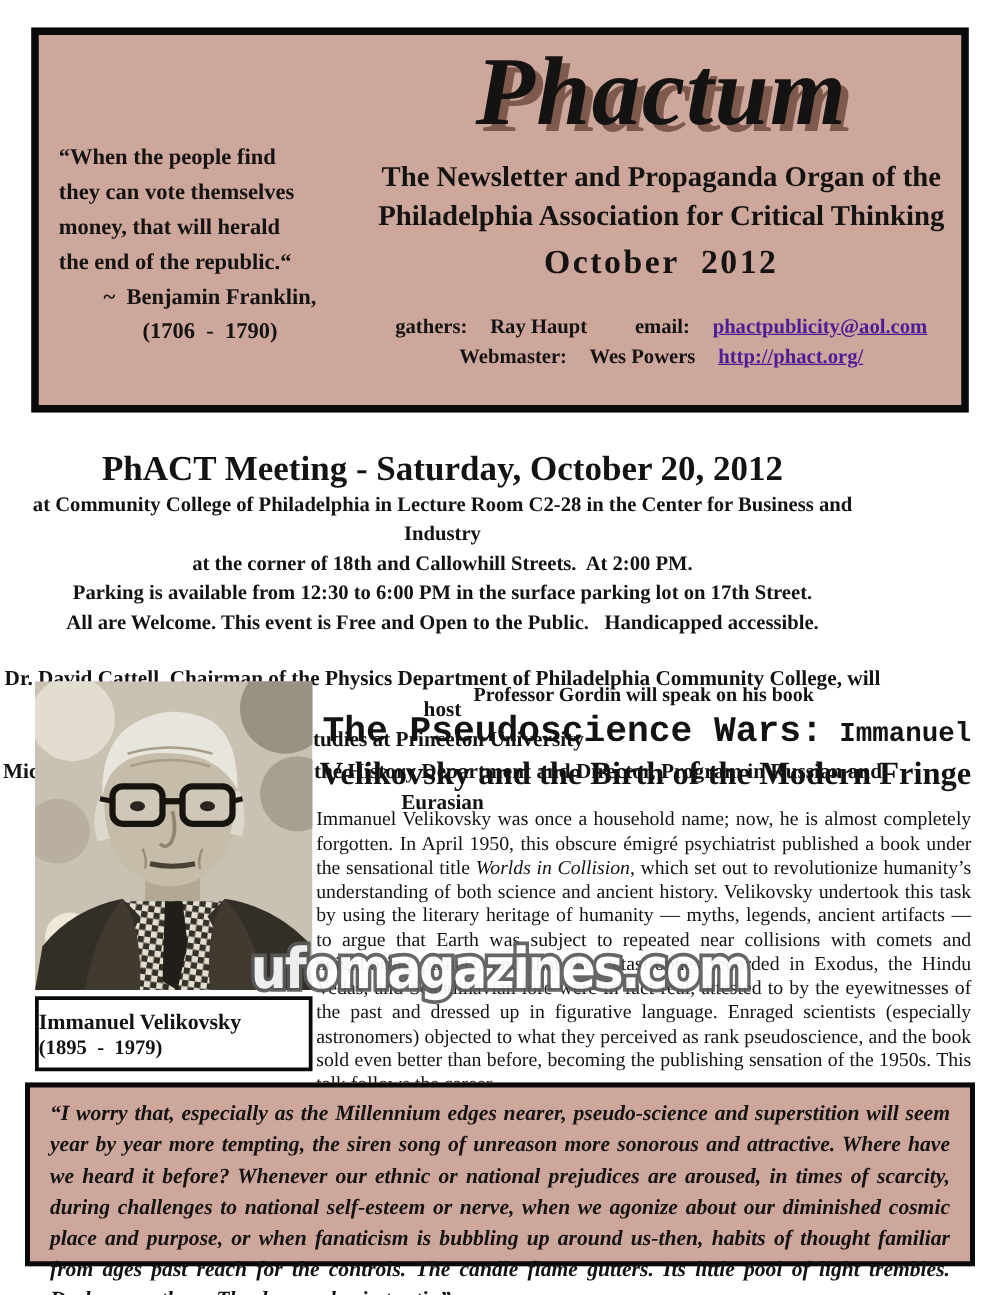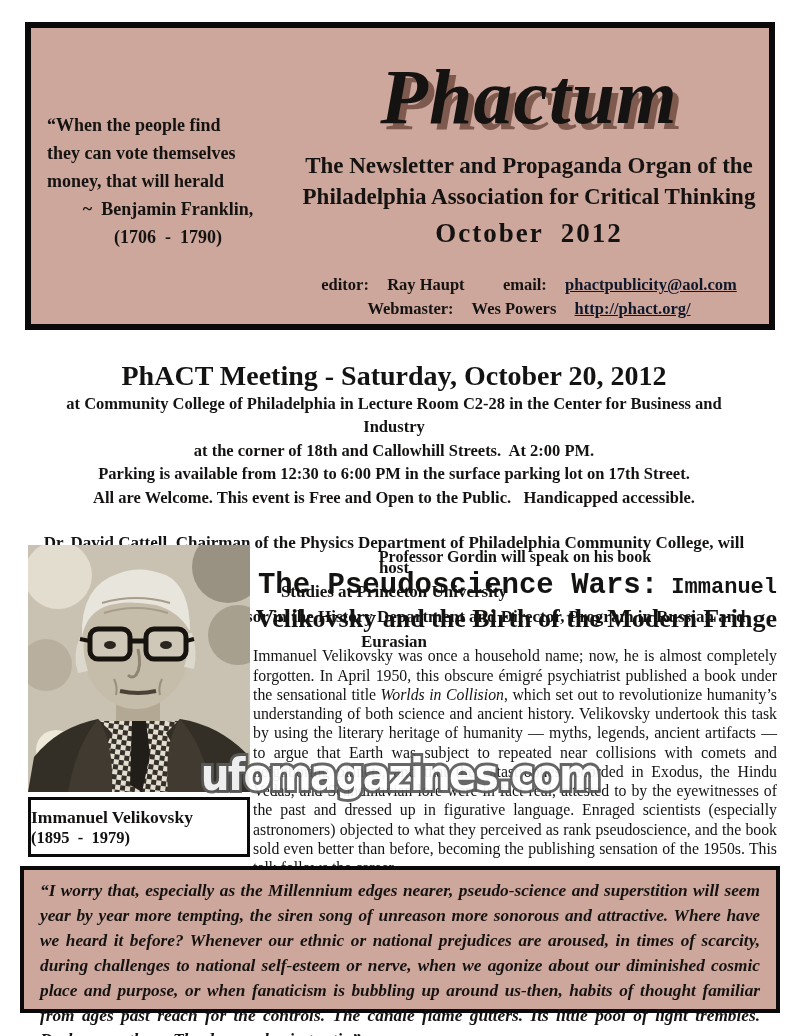--- a/index.html
+++ b/index.html
@@ -7,33 +7,33 @@
         font-family:"Liberation Serif", serif;color:#151311;}
 
   
   .masthead{position:absolute;left:25px;top:22px;width:750px;height:308px;
             background:#cda69c;border:6px solid #0a0a0a;box-sizing:border-box;
             display:flex;}
   .franklin{width:258px;padding:84px 0 0 16px;box-sizing:border-box;
             font-weight:bold;font-size:18px;line-height:1.55;}
   .franklin .q-line{text-align:left;white-space:pre-wrap;}
   .franklin .q-center{text-align:center;white-space:pre-wrap;}
-  .mast-right{flex:1;text-align:center;padding-top:30px;}
+  .mast-right{flex:1;text-align:center;padding-top:6px;}
   .mast-title{font-size:78px;font-weight:bold;font-style:italic;line-height:1.0;
               letter-spacing:1px;
               text-shadow:6px 6px 0 #7e5a4e;}
   .mast-sub{margin-top:14px;font-weight:bold;font-size:23px;line-height:1.35;}
   .mast-issue{margin-top:6px;font-weight:bold;font-size:27px;letter-spacing:2px;white-space:pre-wrap;}
   .mast-creds{margin-top:24px;font-weight:bold;font-size:16.5px;line-height:1.45;}
   .mast-creds .gap-s{display:inline-block;width:10px;}
   .mast-creds .gap-l{display:inline-block;width:30px;}
-  .ulink{text-decoration:underline;color:#0f172a;cursor:pointer;}
+  .ulink{text-decoration:underline;color:#4c1d95;cursor:pointer;}
 
   
-  .meeting{position:absolute;left:0;top:360px;width:708px;text-align:center;padding-left:40px;}
+  .meeting{position:absolute;left:0;top:360px;width:708px;text-align:center;}
   .meeting-title{font-size:28px;font-weight:bold;}
   .meeting-detail{font-weight:bold;font-size:16.5px;line-height:1.42;white-space:pre-wrap;}
   .host{margin-top:22px;font-weight:bold;font-size:17px;line-height:1.45;text-align:center;}
 
   
   .photo-col{position:absolute;left:28px;top:545px;width:222px;}
   .photo{width:222px;height:247px;display:block;}
   .caption-box{margin-top:5px;border:3px solid #0a0a0a;background:#ffffff;
                text-align:left;padding:7px 0 6px 0;}
   .caption-name{font-weight:bold;font-size:17.5px;}
@@ -64,33 +64,34 @@
 </head>
 <body>
 
 <div class="page">
 
   <div class="masthead">
     <div class="franklin">
       <div class="q-line">“When the people find</div>
       <div class="q-line">they can vote themselves</div>
       <div class="q-line">money, that will herald</div>
+      <div class="q-line">the end of the republic.“</div>
       <div class="q-center">~  Benjamin Franklin,</div>
       <div class="q-center">(1706  -  1790)</div>
     </div>
     <div class="mast-right">
       <div class="mast-title">Phactum</div>
       <div class="mast-sub">
         <div>The Newsletter and Propaganda Organ of the</div>
         <div>Philadelphia Association for Critical Thinking</div>
       </div>
       <div class="mast-issue">October  2012</div>
       <div class="mast-creds">
         <div>
-          <span>editor:</span>
+          <span>gathers:</span>
           <span class="gap-s"></span>
           <span>Ray Haupt</span>
           <span class="gap-l"></span>
           <span>email:</span>
           <span class="gap-s"></span>
           <span class="ulink">phactpublicity@aol.com</span>
         </div>
         <div>
           <span>Webmaster:</span>
           <span class="gap-s"></span>

